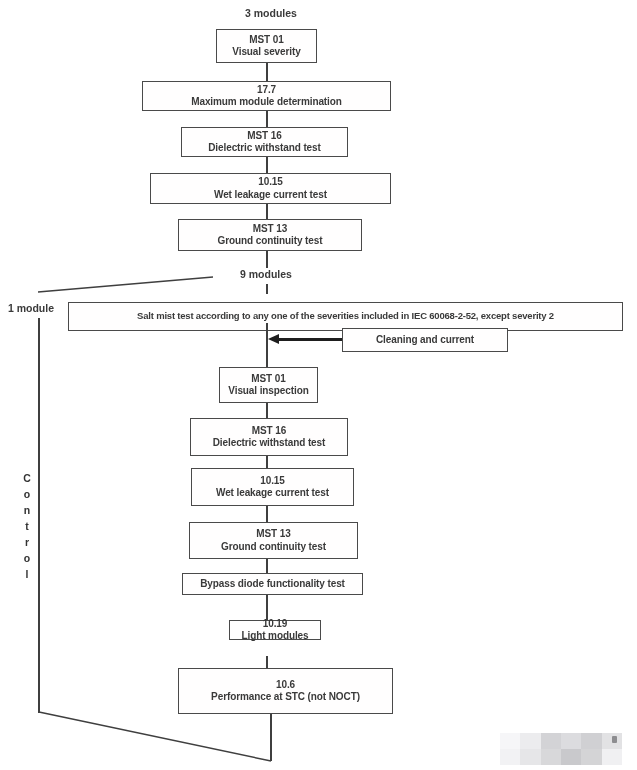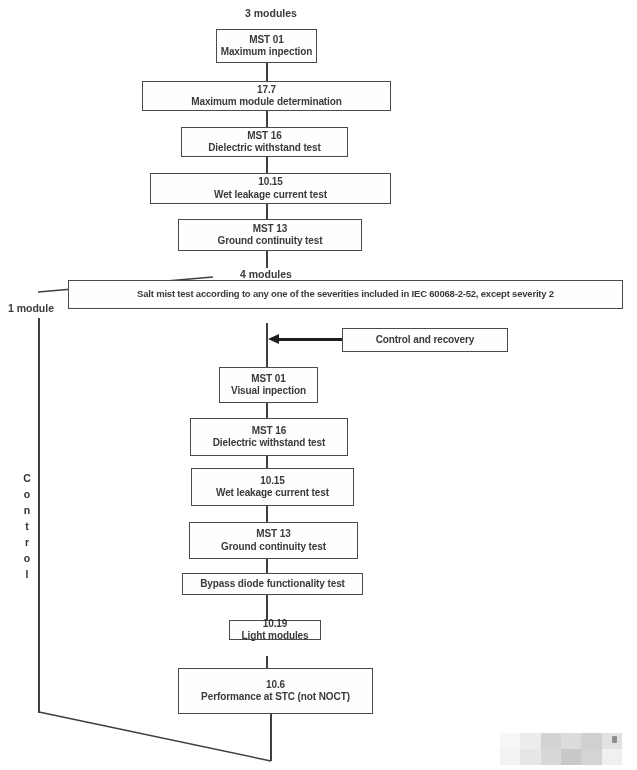--- a/index.html
+++ b/index.html
@@ -53,21 +53,21 @@
 
   <svg class="overlay" width="637" height="770">
     <line x1="213" y1="277" x2="38" y2="292"></line>
     <line x1="39" y1="712" x2="271" y2="761"></line>
   </svg>
 
   <div class="flabel" style="left:196px;top:7px;width:150px;">3 modules</div>
 
   <div class="box" style="left:216px;top:29px;width:101px;height:34px;">
     <span>MST 01</span>
-    <span>Maximum inpection</span>
+    <span>Visual severity</span>
   </div>
   <div class="vline" style="left:266px;top:63px;height:18px;"></div>
 
   <div class="box" style="left:142px;top:81px;width:249px;height:30px;">
     <span>17.7</span>
     <span>Maximum module determination</span>
   </div>
   <div class="vline" style="left:266px;top:111px;height:16px;"></div>
 
   <div class="box" style="left:181px;top:127px;width:167px;height:30px;">
@@ -81,41 +81,41 @@
     <span>Wet leakage current test</span>
   </div>
   <div class="vline" style="left:266px;top:204px;height:15px;"></div>
 
   <div class="box" style="left:178px;top:219px;width:184px;height:32px;">
     <span>MST 13</span>
     <span>Ground continuity test</span>
   </div>
   <div class="vline" style="left:266px;top:251px;height:17px;"></div>
 
-  <div class="flabel" style="left:216px;top:268px;width:100px;">4 modules</div>
+  <div class="flabel" style="left:216px;top:268px;width:100px;">9 modules</div>
   <div class="vline" style="left:266px;top:284px;height:10px;"></div>
   <div class="flabel" style="left:2px;top:302px;width:58px;">1 module</div>
 
-  <div class="box box-salt" style="left:68px;top:280px;width:555px;height:29px;">
+  <div class="box box-salt" style="left:68px;top:302px;width:555px;height:29px;">
     <span>Salt mist test according to any one of the severities included in IEC 60068-2-52, except  severity 2</span>
   </div>
 
   <div class="vline" style="left:38px;top:318px;height:395px;"></div>
   <div class="control-label" style="left:20px;top:472px;">Control</div>
 
   <div class="vline" style="left:266px;top:323px;height:44px;"></div>
   <div class="arrow-shaft" style="left:279px;top:338px;width:63px;"></div>
   <div class="arrow-head" style="left:268px;top:334px;"></div>
   <div class="box" style="left:342px;top:328px;width:166px;height:24px;">
-    <span>Control and recovery</span>
+    <span>Cleaning and current</span>
   </div>
 
   <div class="box" style="left:219px;top:367px;width:99px;height:36px;">
     <span>MST 01</span>
-    <span>Visual inpection</span>
+    <span>Visual inspection</span>
   </div>
   <div class="vline" style="left:266px;top:403px;height:15px;"></div>
 
   <div class="box" style="left:190px;top:418px;width:158px;height:38px;">
     <span>MST 16</span>
     <span>Dielectric withstand test</span>
   </div>
   <div class="vline" style="left:266px;top:456px;height:12px;"></div>
 
   <div class="box" style="left:191px;top:468px;width:163px;height:38px;">
@@ -134,21 +134,21 @@
     <span>Bypass diode functionality test</span>
   </div>
   <div class="vline" style="left:266px;top:595px;height:25px;"></div>
 
   <div class="box" style="left:229px;top:620px;width:92px;height:20px;">
     <span>10.19</span>
     <span>Light modules</span>
   </div>
   <div class="vline" style="left:266px;top:656px;height:12px;"></div>
 
-  <div class="box" style="left:178px;top:668px;width:195px;height:46px;">
+  <div class="box" style="left:178px;top:668px;width:215px;height:46px;">
     <span>10.6</span>
     <span>Performance at STC (not NOCT)</span>
   </div>
   <div class="vline" style="left:270px;top:714px;height:47px;"></div>
 
   <div class="wm" style="left:500px;top:733px;width:122px;height:32px;">
     <i class="wc1"></i>
       <i class="wc2"></i>
       <i class="wc3"></i>
       <i class="wc4"></i>

